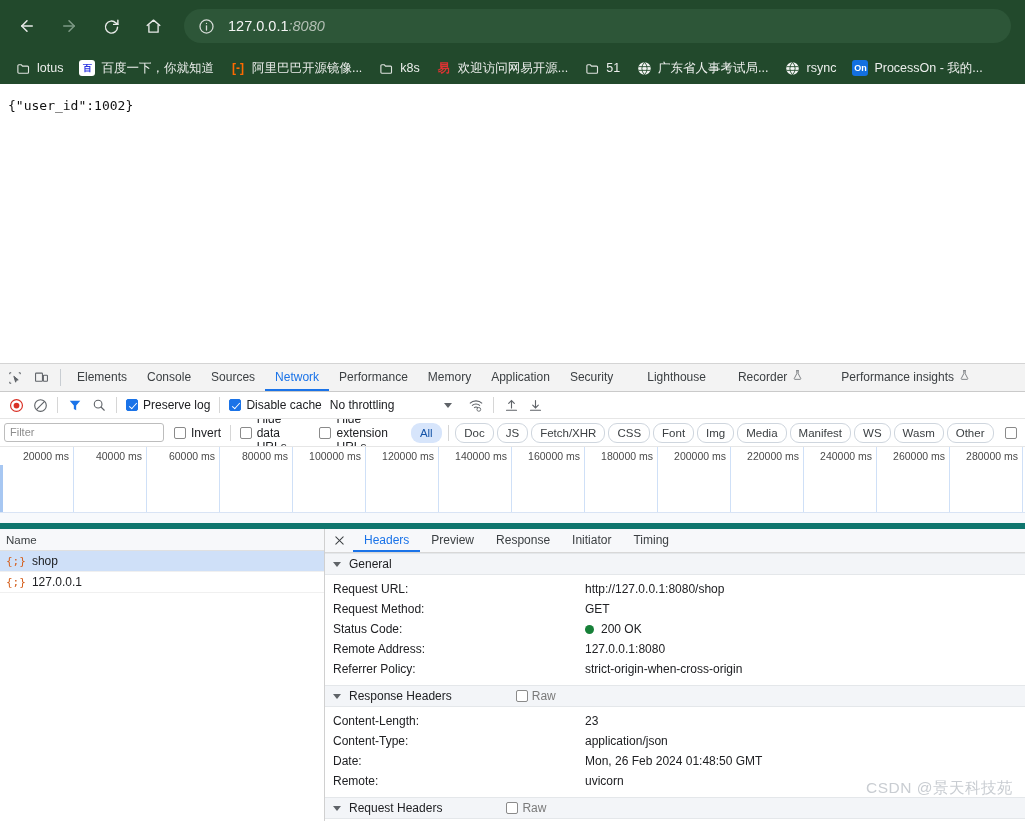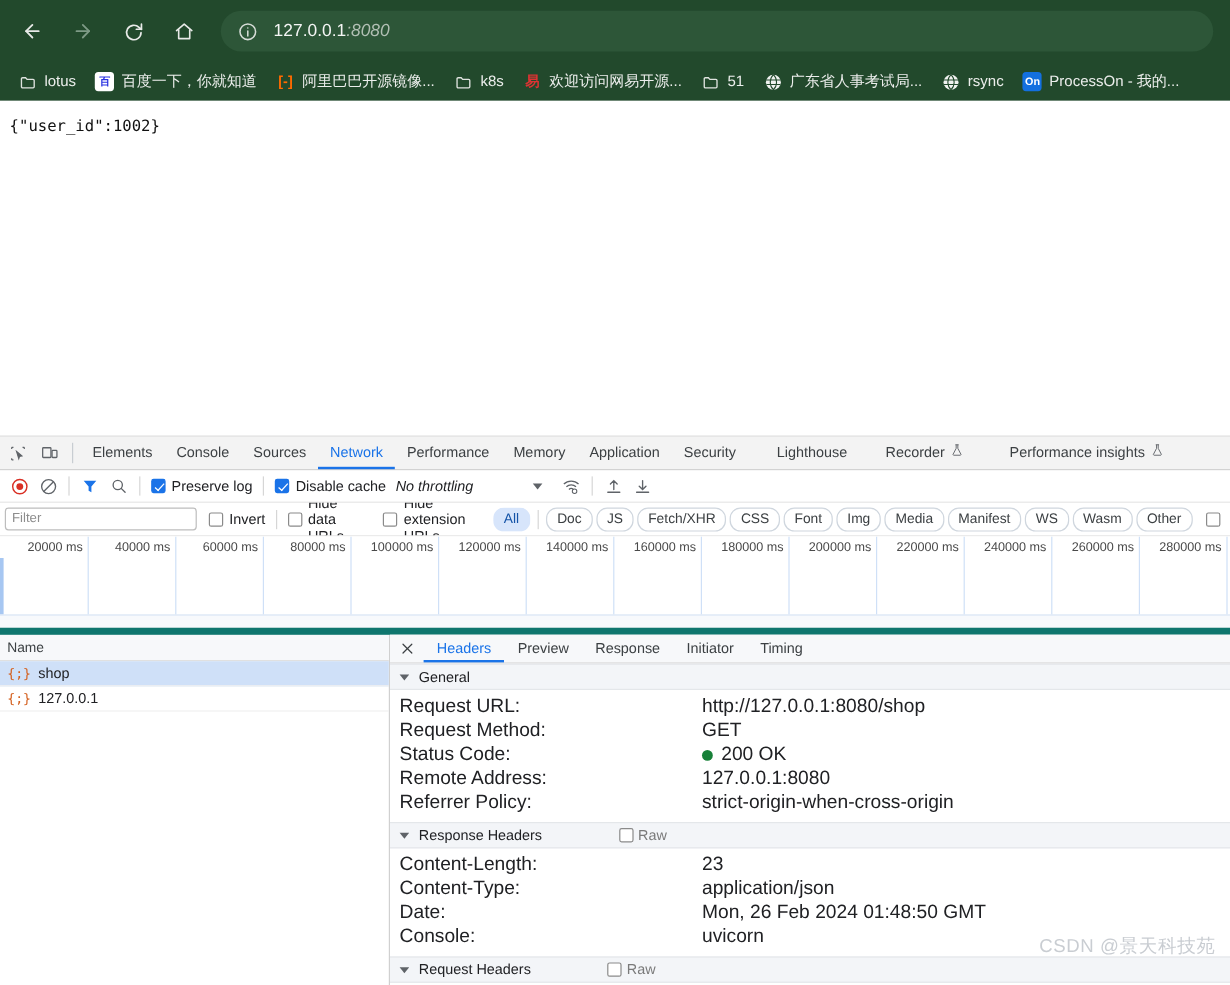--- a/index.html
+++ b/index.html
@@ -97,21 +97,21 @@
   .cbox {
     width: 12px; height: 12px; border: 1px solid #8a8a8a; border-radius: 2px;
     background: #fff; flex: 0 0 auto; position: relative;
   }
   .cbox.checked { background: #1a73e8; border-color: #1a73e8; }
   .cbox.checked::after {
     content: ""; position: absolute; left: 3.5px; top: 0.5px;
     width: 3px; height: 7px; border: solid #fff;
     border-width: 0 1.6px 1.6px 0; transform: rotate(42deg);
   }
-  .throttle-sel { display: flex; align-items: center; gap: 4px; padding: 0 4px; cursor: pointer; font-style: italic; }
+  .throttle-sel { display: flex; align-items: center; gap: 4px; padding: 0 4px; cursor: pointer; }
   .caret-dn {
     width: 0; height: 0; border-left: 4px solid transparent;
     border-right: 4px solid transparent; border-top: 5px solid #5f6368;
   }
 
   .nw-filters {
     height: 28px; display: flex; align-items: center; gap: 0;
     padding: 0 4px; border-bottom: 1px solid #e6e6e6; flex: 0 0 auto;
     overflow: hidden;
   }
@@ -189,21 +189,21 @@
     border-top: 1px solid #e4e7ea;
     display: flex; align-items: center; gap: 6px;
     padding-left: 8px; font-size: 12px; color: #202124; cursor: pointer;
   }
   .tri {
     width: 0; height: 0; border-left: 4.5px solid transparent;
     border-right: 4.5px solid transparent; border-top: 5px solid #5f6368;
     margin-right: 2px; flex: 0 0 auto;
   }
   .raw-wrap { display: flex; align-items: center; gap: 4px; margin-left: 58px; color: #7a7a7a; cursor: pointer; }
-  .hdr-row { display: flex; font-size: 16px; line-height: 20px; padding-left: 8px; }
+  .hdr-row { display: flex; font-size: 12px; line-height: 20px; padding-left: 8px; }
   .hdr-key { width: 252px; color: #202124; flex: 0 0 auto; }
   .hdr-val { color: #202124; display: flex; align-items: center; gap: 7px; }
   .dot-green { width: 9px; height: 9px; border-radius: 50%; background: #178038; flex: 0 0 auto; }
   .hdr-block { padding: 4px 0 6px 0; }
 
   .watermark {
     position: absolute; right: 12px; bottom: 22px;
     color: #c9cdd2; font-size: 15.5px; letter-spacing: 0.5px;
     pointer-events: none; user-select: none;
   }
@@ -579,21 +579,21 @@
             </div>
             <div class="hdr-row">
               <span class="hdr-key">Content-Type:</span>
               <span class="hdr-val">application/json</span>
             </div>
             <div class="hdr-row">
               <span class="hdr-key">Date:</span>
               <span class="hdr-val">Mon, 26 Feb 2024 01:48:50 GMT</span>
             </div>
             <div class="hdr-row">
-              <span class="hdr-key">Console:</span>
+              <span class="hdr-key">Remote:</span>
               <span class="hdr-val">uvicorn</span>
             </div>
           </div>
 
           <div class="sec-head">
             <span class="tri"></span>
             <span>Request Headers</span>
             <span class="raw-wrap">
               <span class="cbox"></span>
               <span>Raw</span>

